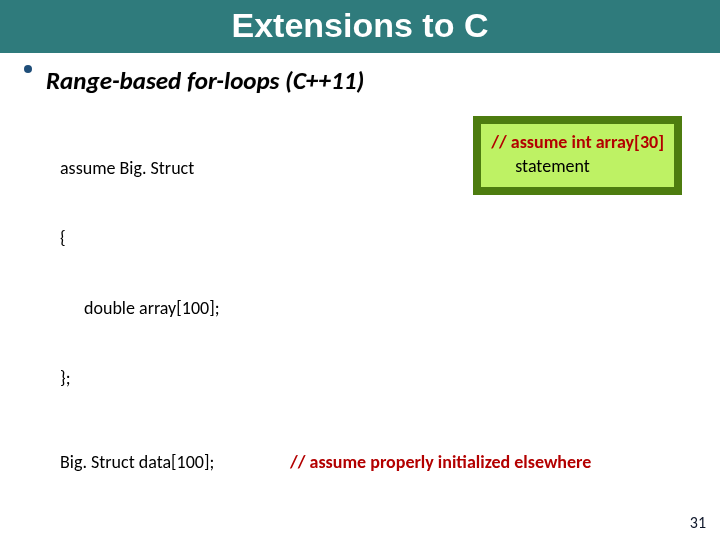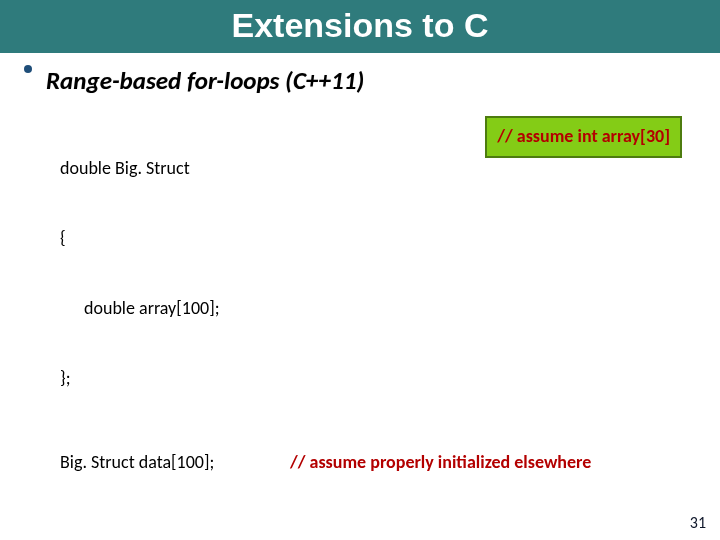--- a/index.html
+++ b/index.html
@@ -60,26 +60,26 @@
   .comment-red-italic {
     color: #b30000;
     font-weight: bold;
     font-style: italic;
     font-family: 'Segoe UI', Calibri, sans-serif;
   }
   .side-box {
     position: absolute;
     top: 6px;
     right: 38px;
-    border: 2px solid #4d7c0f;
+    border: 8px solid #4d7c0f;
     padding: 6px 10px 8px 10px;
     font-family: 'Segoe UI', Calibri, sans-serif;
     font-size: 18px;
     line-height: 1.35;
-    background: #84cc16;
+    background: #bef264;
   }
   .page-num {
     position: absolute;
     right: 14px;
     bottom: 8px;
     font-family: 'Segoe UI', Calibri, sans-serif;
     font-size: 16px;
     color: #0f172a;
   }
   .block { margin-bottom: 4px; }
@@ -97,24 +97,25 @@
 
 <div class="bullet-row">
   <span class="bullet-dot"></span>
   <span class="bullet-text">Range-based for-loops (C++11)</span>
 </div>
 
 <div class="body">
 
   <div class="side-box">
     <div><span class="comment-red">// assume int array[30]</span></div>
+    <div class="indent1"><span>statement</span></div>
   </div>
 
   <div class="code-block block">
-    <div>double Big. Struct</div>
+    <div>assume Big. Struct</div>
     <div>{</div>
     <div class="indent1">double array[100];</div>
     <div>};</div>
   </div>
 
   <div class="gap"></div>
 
   <div class="row-with-comment block">
     <span class="left">Big. Struct data[100];</span>
     <span class="comment-red">// assume properly initialized elsewhere</span>

